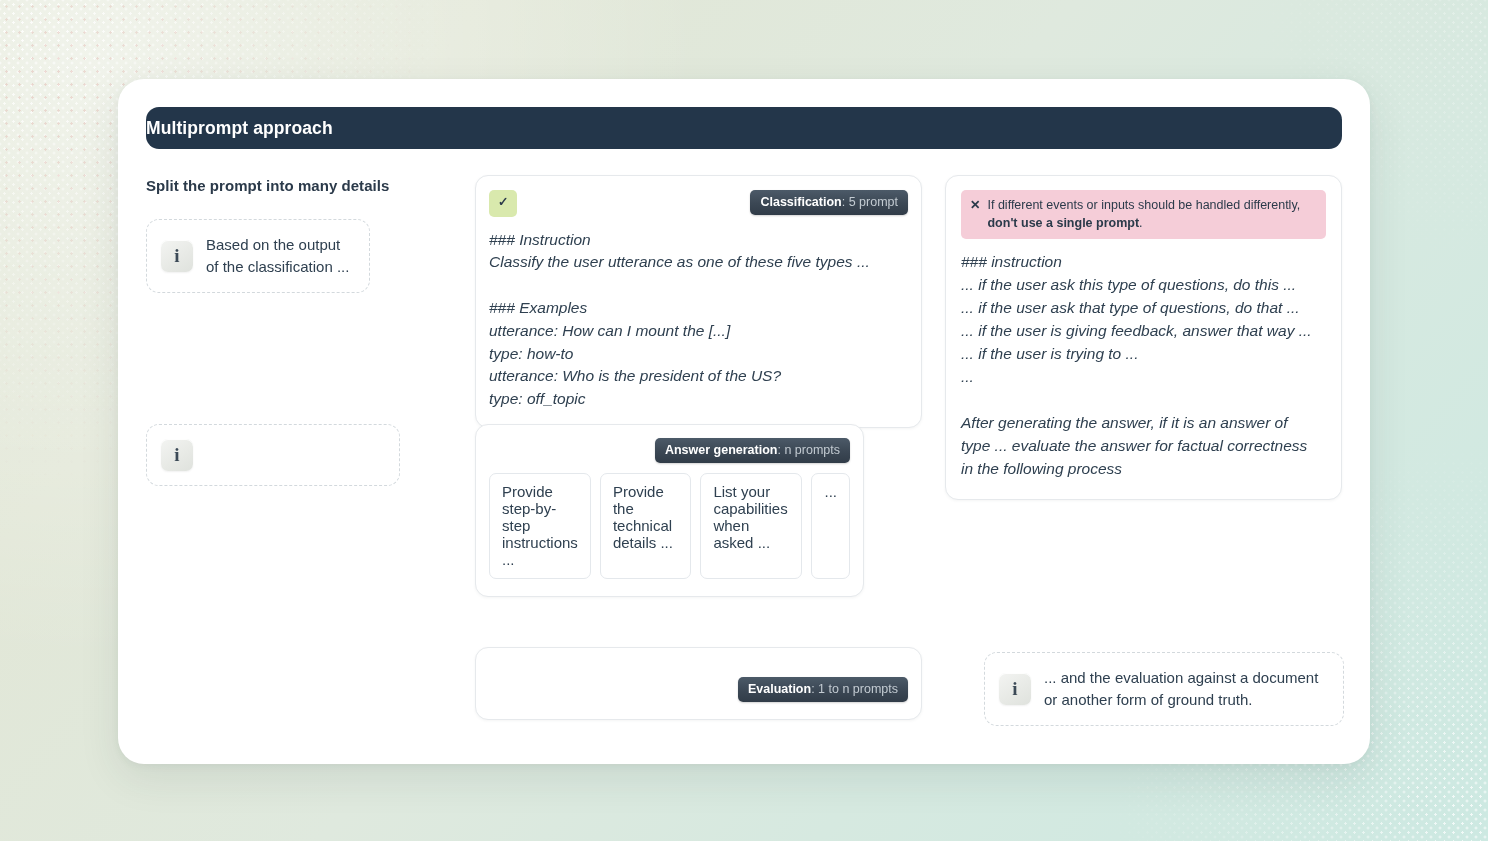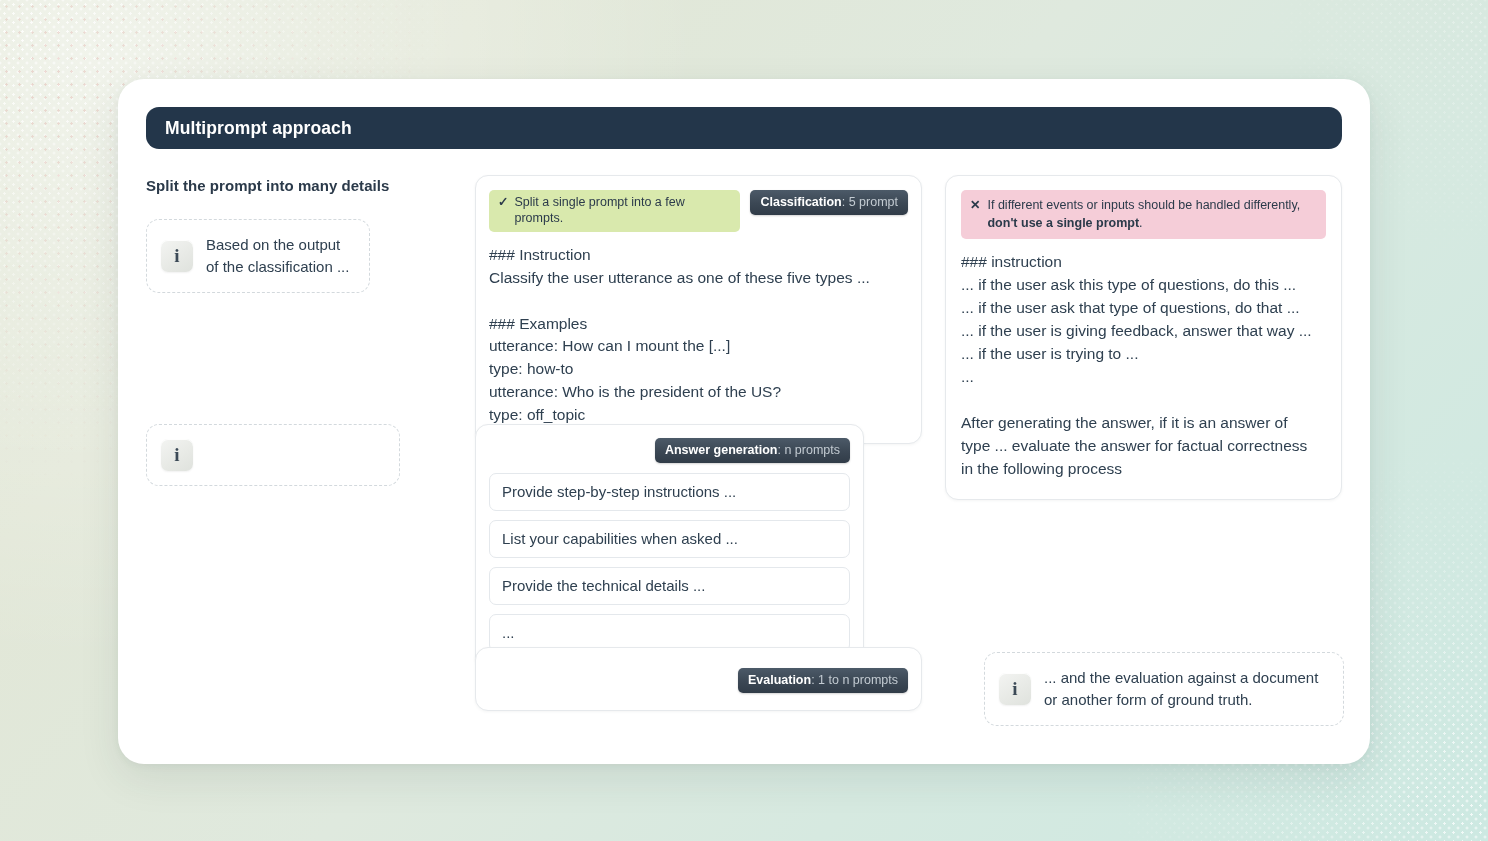--- a/index.html
+++ b/index.html
@@ -69,21 +69,20 @@
     background: #23364a;
     border-radius: 13px;
     display: flex;
     align-items: center;
   }
   .panel-header-title {
     color: #ffffff;
     font-size: 17.5px;
     font-weight: bold;
     letter-spacing: 0.1px;
-    margin-left: 19px;
   }
 
   
   .col-left {
     position: absolute;
     left: 28px;
     top: 98px;
     width: 330px;
   }
 
@@ -137,21 +136,21 @@
   .card {
     position: absolute;
     background: #ffffff;
     border: 1.3px solid #e6e9ec;
     border-radius: 13px;
     box-shadow: 0 1px 3px rgba(40,60,60,0.05);
   }
 
   #card-classification { left: 357px; top: 96px;  width: 447px; padding: 14px 13px 16px; }
   #card-answer         { left: 357px; top: 345px; width: 389px; padding: 13px 13px 17px; }
-  #card-evaluation     { left: 357px; top: 568px; width: 447px; padding: 20px 13px 17px; }
+  #card-evaluation     { left: 357px; top: 568px; width: 447px; padding: 29px 13px 17px; }
   #card-single         { left: 827px; top: 96px;  width: 397px; padding: 14px 15px 18px; }
 
   
   .badge-row {
     display: flex;
     align-items: flex-start;
     justify-content: space-between;
     gap: 10px;
   }
   .badge-row.right { justify-content: flex-end; }
@@ -195,25 +194,26 @@
   }
   .badge-dark .k { font-weight: bold; }
   .badge-dark .v { color: #c3cbd2; font-weight: normal; }
 
   .card-body {
     margin-top: 12px;
     font-size: 15.5px;
     line-height: 1.47;
     color: #2f4050;
     white-space: pre-line;
+    font-style: italic;
   }
   #card-single .card-body { font-size: 15.5px; line-height: 1.48; }
 
   
-  .prompt-list { margin-top: 10px; display: flex; flex-direction: column; gap: 9px; }
+  .prompt-list { margin-top: 10px; display: flex; flex-direction: row; gap: 9px; }
   .prompt-item {
     border: 1.2px solid #e4e8ec;
     border-radius: 7px;
     padding: 9px 12px 10px;
     font-size: 15px;
     color: #2f4050;
     background: #fff;
   }
 
   
@@ -254,42 +254,41 @@
   <div class="note" id="note-evaluation">
     <span class="note-icon">i</span>
     <span class="note-text">... and the evaluation against a document
 or another form of ground truth.</span>
   </div>
 
   <div class="card" id="card-classification">
     <div class="badge-row">
       <span class="badge-good">
         <span class="mark">✓</span>
-        <span>Split a single prompt into a few prompts.</span>
       </span>
       <span class="badge-dark"><span class="k">Classification</span><span class="v">: 5 prompt</span></span>
     </div>
     <div class="card-body">### Instruction
 Classify the user utterance as one of these five types ...
 
 ### Examples
 utterance: How can I mount the [...]
 type: how-to
 utterance: Who is the president of the US?
 type: off_topic</div>
   </div>
 
   <div class="card" id="card-answer">
     <div class="badge-row right">
       <span class="badge-dark"><span class="k">Answer generation</span><span class="v">: n prompts</span></span>
     </div>
     <div class="prompt-list">
       <div class="prompt-item">Provide step-by-step instructions ...</div>
+      <div class="prompt-item">Provide the technical details ...</div>
       <div class="prompt-item">List your capabilities when asked ...</div>
-      <div class="prompt-item">Provide the technical details ...</div>
       <div class="prompt-item">...</div>
     </div>
   </div>
 
   <div class="card" id="card-evaluation">
     <div class="badge-row right">
       <span class="badge-dark"><span class="k">Evaluation</span><span class="v">: 1 to n prompts</span></span>
     </div>
   </div>
 

